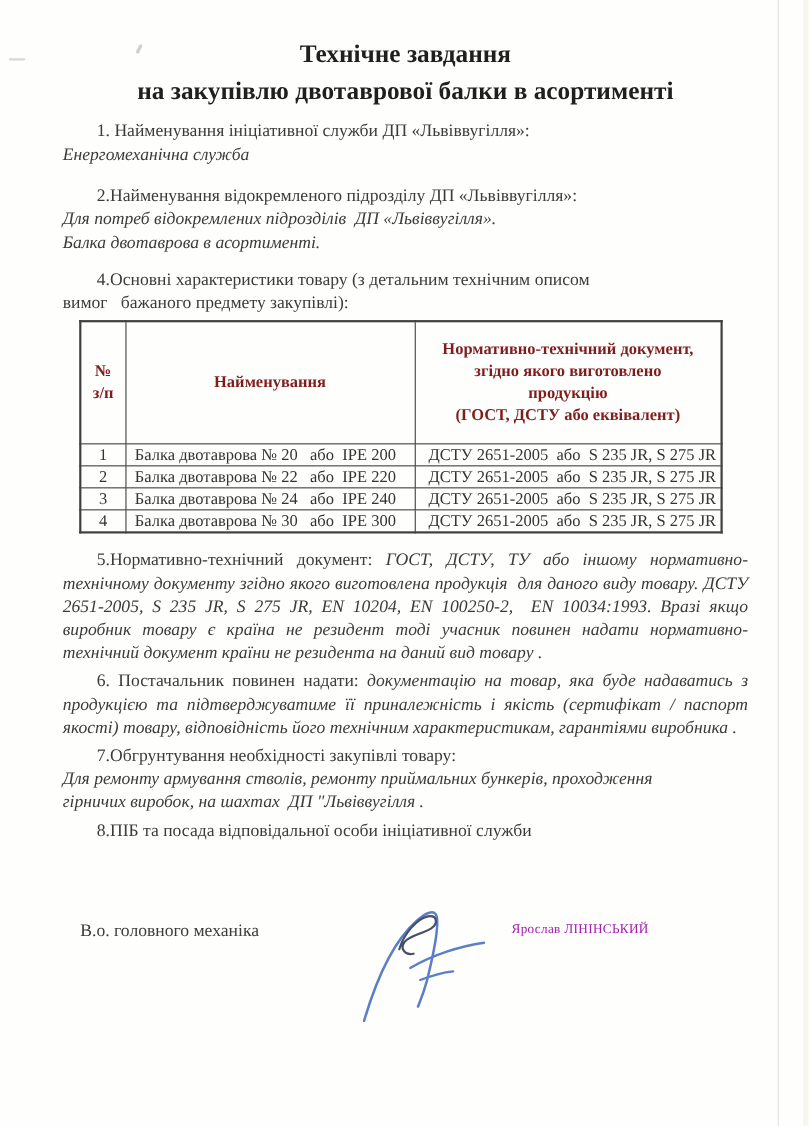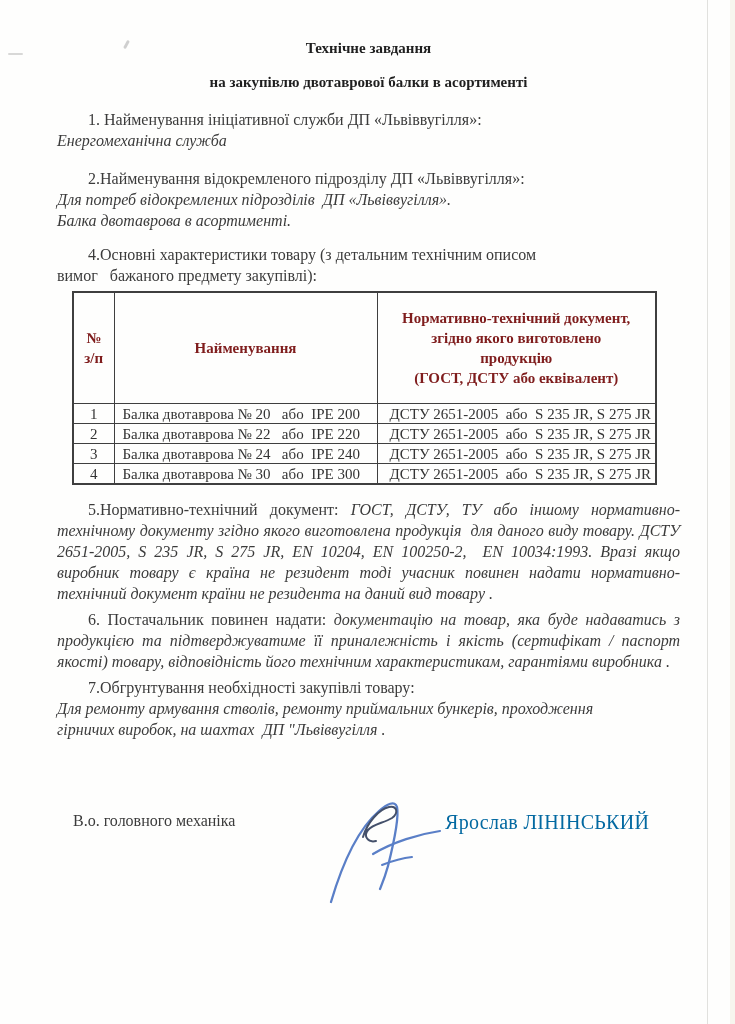--- a/index.html
+++ b/index.html
@@ -16,21 +16,21 @@
     padding:38px 55px 0 57px;
     box-sizing:border-box;
   }
   
   .scanline{position:absolute;left:707px;top:0;width:1px;height:1024px;background:rgba(190,190,184,0.45);}
   .edge-strip{position:absolute;right:0;top:0;width:5px;height:1024px;background:#f7f5ee;}
   .speck-a{position:absolute;left:8px;top:53px;width:15px;height:2px;background:rgba(130,130,130,0.30);border-radius:1px;}
   .speck-b{position:absolute;left:125px;top:40px;width:3px;height:9px;background:rgba(120,120,120,0.35);transform:rotate(28deg);border-radius:2px;}
 
   .title{
-    text-align:center;font-weight:bold;font-size:15px;line-height:21px;color:#1f1f1f;
+    text-align:center;font-weight:bold;font-size:23px;line-height:21px;color:#1f1f1f;
   }
   .title-2{margin-top:13px;}
 
   p{margin:0;}
   .body-text{font-size:16px;line-height:21px;}
   .num-line{text-indent:31px;}
   .ital{font-style:italic;}
   .sec{margin-top:13px;}
   .sec-first{margin-top:16px;}
   .sec-2{margin-top:17px;}
@@ -55,21 +55,21 @@
   th.hdr3{white-space:pre-line;}
   th.hdr1{white-space:pre-line;}
 
   .s5{margin-top:14px;}
   .s6{margin-top:5px;}
   .s7{margin-top:5px;}
   .s8{margin-top:5px;}
 
   .sig-row{position:relative;margin-top:40px;height:150px;}
   .sig-position{position:absolute;left:16px;top:32px;font-size:16px;}
-  .sig-name{position:absolute;left:388px;top:31px;font-size:20px;letter-spacing:0.3px;color:#0369a1;}
+  .sig-name{position:absolute;left:408px;top:31px;font-size:12px;letter-spacing:0.3px;color:#a21caf;}
   .sig-mark{position:absolute;left:250px;top:0px;width:160px;height:140px;}
 </style>
 </head>
 <body>
 
 <div class="scanline"></div>
 <div class="edge-strip"></div>
 <div class="speck-a"></div>
 <div class="speck-b"></div>
 
@@ -133,20 +133,21 @@
   </div>
 
   <p class="body-text num-line just s5"><span>5.Нормативно-технічний документ: </span><span class="ital">ГОСТ, ДСТУ, ТУ або іншому нормативно-технічному документу згідно якого виготовлена продукція&nbsp; для даного виду товару. ДСТУ 2651-2005, S 235 JR, S 275 JR, EN 10204, EN 100250-2,&nbsp; EN 10034:1993. Вразі якщо виробник товару є країна не резидент тоді учасник повинен надати нормативно-технічний документ країни не резидента на даний вид товару .</span></p>
 
   <p class="body-text num-line just s6"><span>6. Постачальник повинен надати: </span><span class="ital">документацію на товар, яка буде надаватись з продукцією та підтверджуватиме її приналежність і якість (сертифікат / паспорт якості) товару, відповідність його технічним характеристикам, гарантіями виробника .</span></p>
 
   <p class="body-text num-line s7">7.Обгрунтування необхідності закупівлі товару:</p>
   <p class="body-text ital pre">Для ремонту армування стволів, ремонту приймальних бункерів, проходження
  гірничих виробок, на шахтах&nbsp; ДП "Львіввугілля .</p>
 
+  <p class="body-text num-line s8">8.ПІБ та посада відповідальної особи ініціативної служби</p>
 
   <div class="sig-row">
     <span class="sig-position">В.о. головного механіка</span>
     <svg class="sig-mark" viewBox="0 0 160 140" fill="none">
       <path d="M24,122 C34,88 50,50 72,31 C80,24 88,20 90,27 C92,36 87,62 81,86 C78,97 75,104 73,109" stroke="#5a7fc7" stroke-width="2.3" stroke-linecap="round"></path>
       <path d="M56,57 C60,43 72,29 82,27 C90,25.5 92,33 85,38 C77,43 66,44 61,50 C56,56 61,63 69,61" stroke="#44506a" stroke-width="2" stroke-linecap="round"></path>
       <path d="M66,74 C86,62 112,54 133,51" stroke="#5a7fc7" stroke-width="2.2" stroke-linecap="round"></path>
       <path d="M75,85 C85,81 95,78 105,77" stroke="#5a7fc7" stroke-width="2" stroke-linecap="round"></path>
     </svg>
     <span class="sig-name">Ярослав ЛІНІНСЬКИЙ</span>

